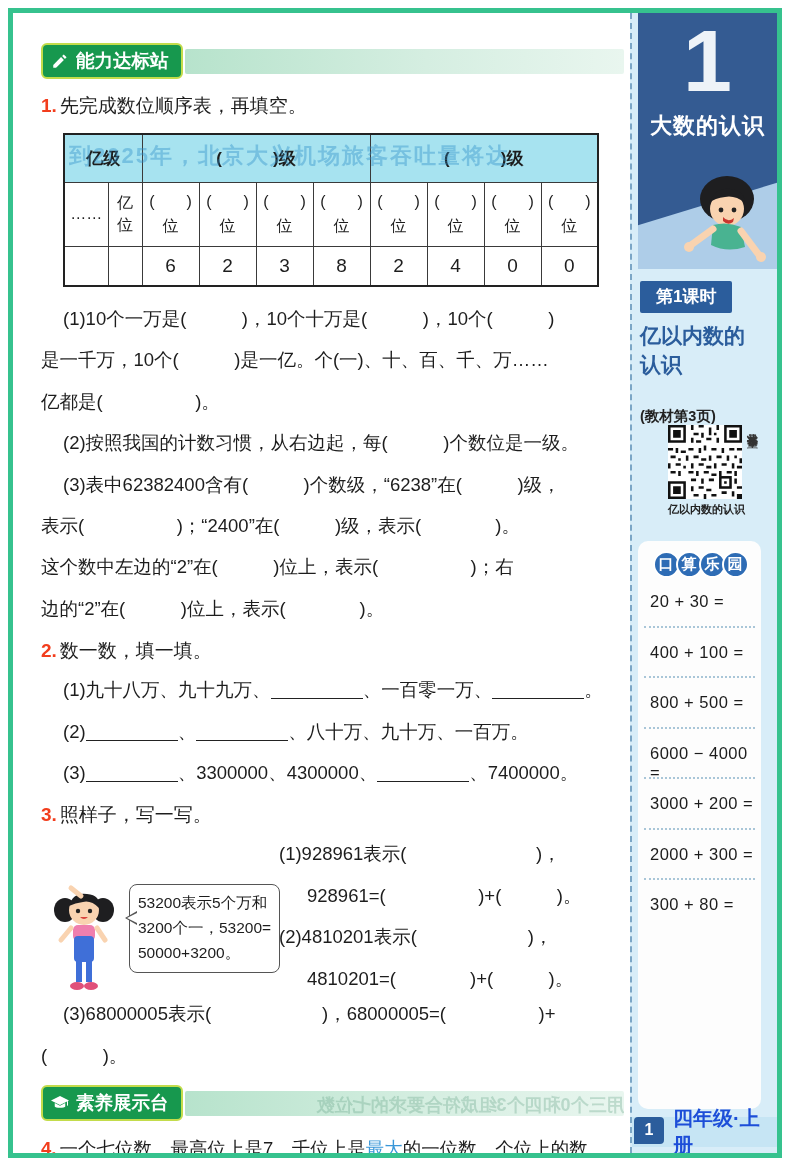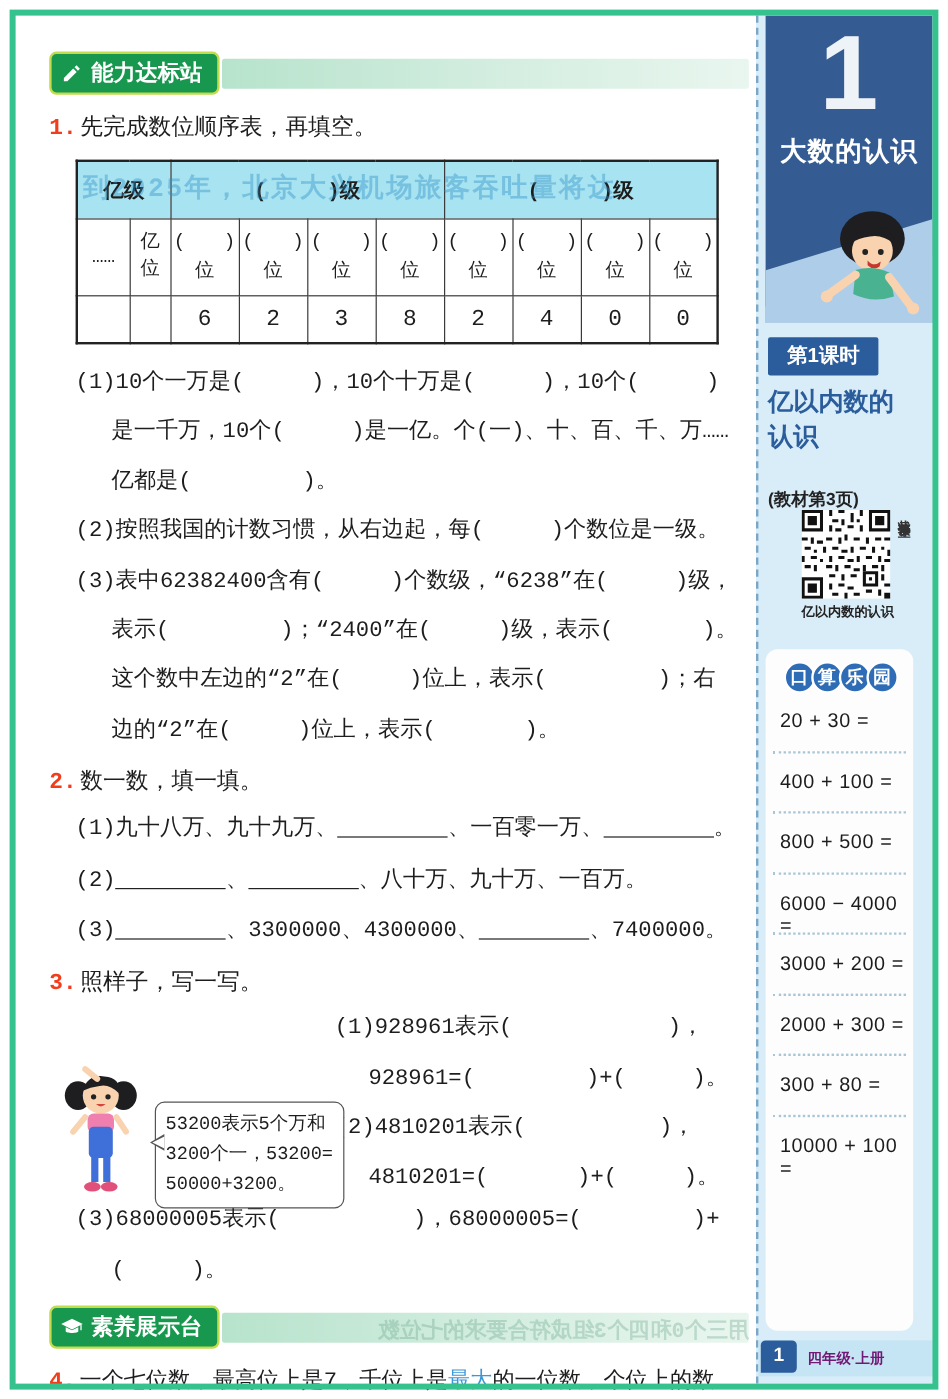--- a/index.html
+++ b/index.html
@@ -2,36 +2,36 @@
 <html><head>
 <meta charset="utf-8">
 <style>
   * { margin:0; padding:0; box-sizing:border-box; }
   html,body { background:#ffffff; }
   body { font-family:"Liberation Sans","DejaVu Sans",sans-serif; color:#1d1d1d; }
   .page { position:relative; width:790px; height:1166px; background:#ffffff; overflow:hidden; }
   .frame { position:absolute; inset:8px; border:5px solid #36c28e; z-index:40; pointer-events:none; }
 
   
-  .main { position:absolute; left:13px; top:13px; width:617px; bottom:13px; background:#fff; padding:30px 6px 0 28px; z-index:2;font-family:Liberation Mono, monospace; }
+  .main { position:absolute; left:13px; top:13px; width:617px; bottom:13px; background:#fff; padding:30px 6px 0 28px; z-index:2; }
 
   .badge-row { display:flex; align-items:center; margin-bottom:14px; }
   .badge { background:#17984e; border:2px solid #c3dc4b; border-radius:6px; color:#fff; font-weight:bold;
            font-size:18.5px; padding:3px 12px 4px 8px; display:flex; gap:7px; align-items:center; white-space:nowrap; z-index:2;}
   .badge svg { width:18px; height:18px; }
   .badge-bar { flex:1; height:25px; margin-left:2px; border-radius:2px; position:relative; overflow:hidden;
                background:linear-gradient(90deg,#b7e3cc,#d5eee1 55%,#e9f6ef); }
   .bleed-bar { position:absolute; top:2px; left:10px; right:0; font-size:18px; font-weight:bold; color:#5a9c7e;
                opacity:.30; white-space:nowrap; transform:scaleX(-1); filter:blur(.5px); }
 
   .qline { font-size:19px; margin:6px 0 14px; }
   .qn { color:#f23d1d; font-weight:bold; margin-right:3px; }
   .line { font-size:18.5px; line-height:1.32; margin-bottom:17px; white-space:nowrap; }
   .s1 { margin-left:22px; }
-  .s2 { margin-left:52px; }
+  .s2 { }
 
   
   .tablewrap { position:relative; margin:4px 0 20px 22px; }
   .bleed-table { position:absolute; top:8px; left:6px; width:530px; font-size:22px; font-weight:bold; color:#2f8fc9;
                  opacity:.40; letter-spacing:2px; white-space:nowrap; overflow:hidden; filter:blur(.5px); z-index:3; pointer-events:none;}
   table.pv { border-collapse:collapse; border:2.5px solid #222; }
   table.pv td { border:1.6px solid #3a3a3a; text-align:center; vertical-align:middle; }
   .hdr td { background:#a7e3f0; height:48px; font-size:17px; font-weight:bold; }
   .r2 td { height:64px; font-size:16px; }
   .r3 td { height:40px; font-size:19px; }
@@ -41,21 +41,21 @@
   .yiwei { display:inline-block; width:1.1em; word-break:break-all; line-height:1.35; }
   .pl-cell div { line-height:1.5; }
 
   .blank { display:inline-block; width:92px; border-bottom:1.7px solid #222; height:20px; vertical-align:-3px; }
 
   
   .q3wrap { position:relative; min-height:160px; }
   .q3left { position:absolute; left:10px; top:42px; display:flex; align-items:flex-start; }
   .girl { width:66px; height:112px; flex:0 0 auto; }
   .bubble { border:1.8px solid #555; border-radius:8px; background:#fff; padding:6px 8px; margin-left:12px;
-            font-size:15.5px; line-height:1.6; font-weight:500; position:relative; white-space:nowrap;margin-top:31px; }
+            font-size:15.5px; line-height:1.6; font-weight:500; position:relative; white-space:nowrap; }
   .bubble::before { content:""; position:absolute; left:-12px; top:26px; border:7px solid transparent; border-right:12px solid #555; }
   .bubble::after  { content:""; position:absolute; left:-8px;  top:28px; border:5px solid transparent; border-right:10px solid #fff; }
   .q3right { margin-left:238px; }
   .ind { padding-left:28px; }
 
   .blue { color:#3a97d8; }
 
   
   .sidebar { position:absolute; top:13px; bottom:13px; left:630px; right:13px; background:#d8edf8;
              border-left:2px dashed #7ba6c6; z-index:1; }
@@ -81,21 +81,21 @@
   .ob-circle { width:27px; height:27px; border-radius:50%; background:#2e6cb5; border:2px solid #fff; color:#fff;
                font-size:15px; font-weight:bold; display:flex; align-items:center; justify-content:center; margin:0 -2px; }
   .op { height:50.5px; position:relative; }
   .op-text { font-size:16.5px; color:#1c1c1c; padding:14px 0 0 6px; letter-spacing:.5px; }
   .op-line { position:absolute; left:0; right:2px; bottom:1px; border-bottom:2px dotted #a9c6d8; }
   .op:last-child .op-line { border-bottom:none; }
 
   .sb-footer { position:absolute; bottom:6px; left:0; right:0; height:30px; background:#c6e5f4; display:flex; align-items:center; }
   .page-box { background:#2b5d9c; color:#fff; min-width:30px; height:27px; border-radius:4px 4px 4px 0;
               display:flex; align-items:center; justify-content:center; font-size:16px; font-weight:bold; margin:-4px 0 0 2px; }
-  .book { color:#701a75; font-size:12px; font-weight:bold; margin-left:9px; }
+  .book { color:#1d4ed8; font-size:20px; font-weight:bold; margin-left:9px; }
 </style>
 </head>
 <body>
 
 <div class="page">
   <div class="frame"></div>
 
   <div class="main">
 
     <div class="badge-row">
@@ -329,24 +329,20 @@
           <div class="op-line"></div>
         </div>
       <div class="op">
           <div class="op-text">2000 + 300 =</div>
           <div class="op-line"></div>
         </div>
       <div class="op">
           <div class="op-text">300 + 80 =</div>
           <div class="op-line"></div>
         </div>
-      <div class="op">
-          <div class="op-text">10000 + 100 =</div>
-          <div class="op-line"></div>
-        </div>
     </div>
 
     <div class="sb-footer">
       <div class="page-box">1</div>
       <div class="book">四年级·上册</div>
     </div>
   </div>
 </div>
 
 </body></html>

